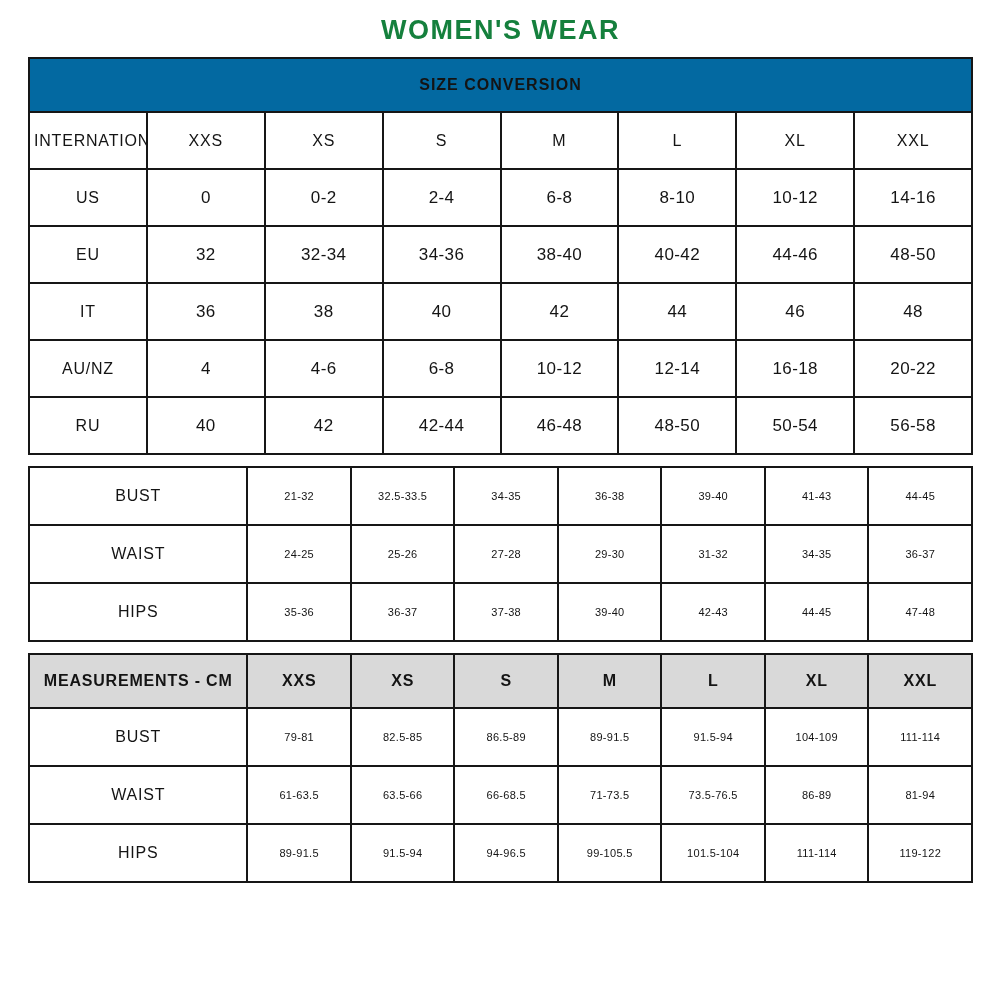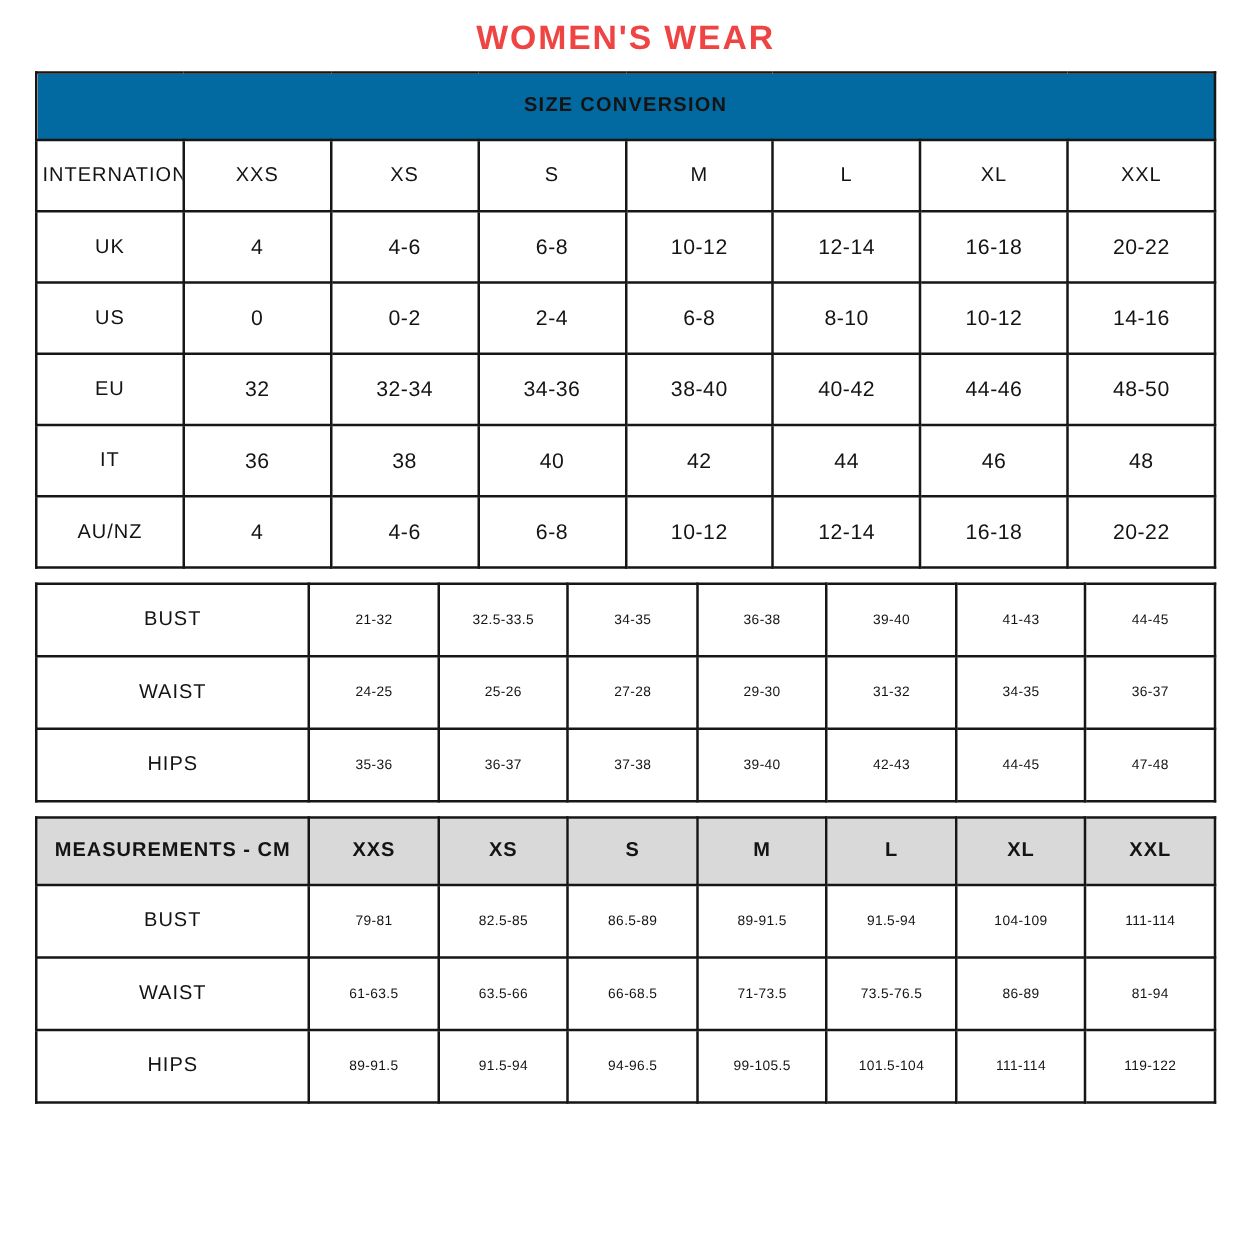--- a/index.html
+++ b/index.html
@@ -16,21 +16,21 @@
     padding: 14px 27px 0 28px;
     background: #ffffff;
   }
   .title {
     text-align: center;
     font-size: 27px;
     font-weight: 700;
     letter-spacing: 1.5px;
     margin: 0 0 11px 0;
     line-height: 32px;
-    color: #ef4444;
+    color: #15803d;
   }
   table.tbl {
     width: 100%;
     border-collapse: collapse;
     table-layout: fixed;
     margin-bottom: 11px;
   }
   table.tbl th, table.tbl td {
     border: 2px solid #161616;
     text-align: center;
@@ -76,30 +76,20 @@
           <th class="col-first">INTERNATIONAL</th>
           <th class="col-size">XXS</th>
           <th class="col-size">XS</th>
           <th class="col-size">S</th>
           <th class="col-size">M</th>
           <th class="col-size">L</th>
           <th class="col-size">XL</th>
           <th class="col-size">XXL</th>
         </tr>
         <tr class="data-row">
-          <td class="row-label col-first">UK</td>
-          <td class="data-cell">4</td>
-          <td class="data-cell">4-6</td>
-          <td class="data-cell">6-8</td>
-          <td class="data-cell">10-12</td>
-          <td class="data-cell">12-14</td>
-          <td class="data-cell">16-18</td>
-          <td class="data-cell">20-22</td>
-        </tr>
-        <tr class="data-row">
           <td class="row-label col-first">US</td>
           <td class="data-cell">0</td>
           <td class="data-cell">0-2</td>
           <td class="data-cell">2-4</td>
           <td class="data-cell">6-8</td>
           <td class="data-cell">8-10</td>
           <td class="data-cell">10-12</td>
           <td class="data-cell">14-16</td>
         </tr>
         <tr class="data-row">
@@ -124,20 +114,30 @@
         </tr>
         <tr class="data-row">
           <td class="row-label col-first">AU/NZ</td>
           <td class="data-cell">4</td>
           <td class="data-cell">4-6</td>
           <td class="data-cell">6-8</td>
           <td class="data-cell">10-12</td>
           <td class="data-cell">12-14</td>
           <td class="data-cell">16-18</td>
           <td class="data-cell">20-22</td>
+        </tr>
+        <tr class="data-row">
+          <td class="row-label col-first">RU</td>
+          <td class="data-cell">40</td>
+          <td class="data-cell">42</td>
+          <td class="data-cell">42-44</td>
+          <td class="data-cell">46-48</td>
+          <td class="data-cell">48-50</td>
+          <td class="data-cell">50-54</td>
+          <td class="data-cell">56-58</td>
         </tr>
       </tbody>
     </table>
 
   <table class="tbl t23">
       <tbody>
         <tr class="data-row">
           <td class="row-label col-first">BUST</td>
           <td class="data-cell">21-32</td>
           <td class="data-cell">32.5-33.5</td>

